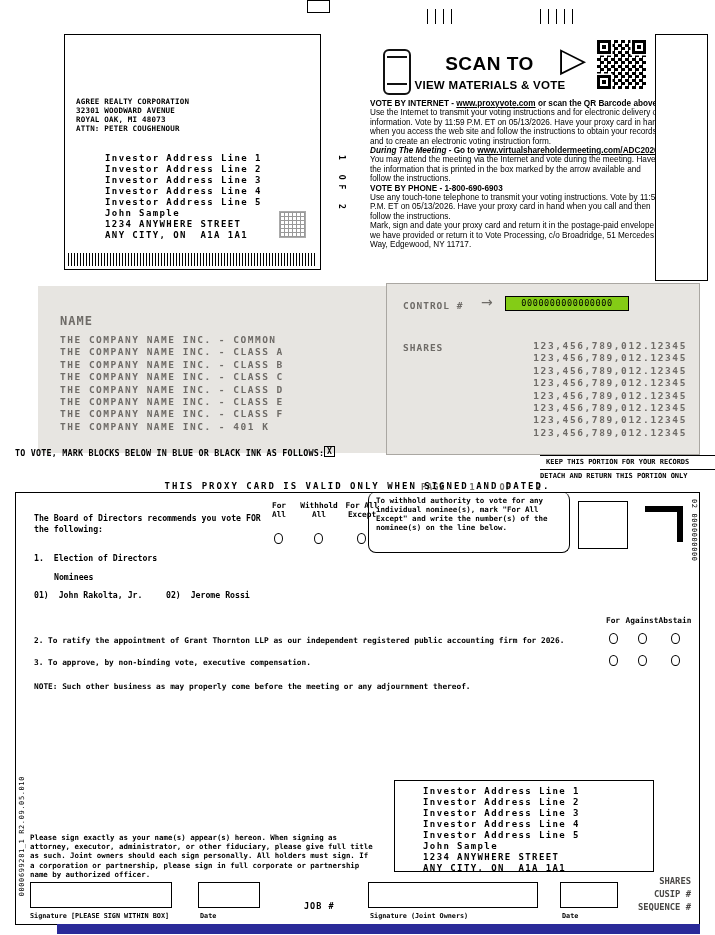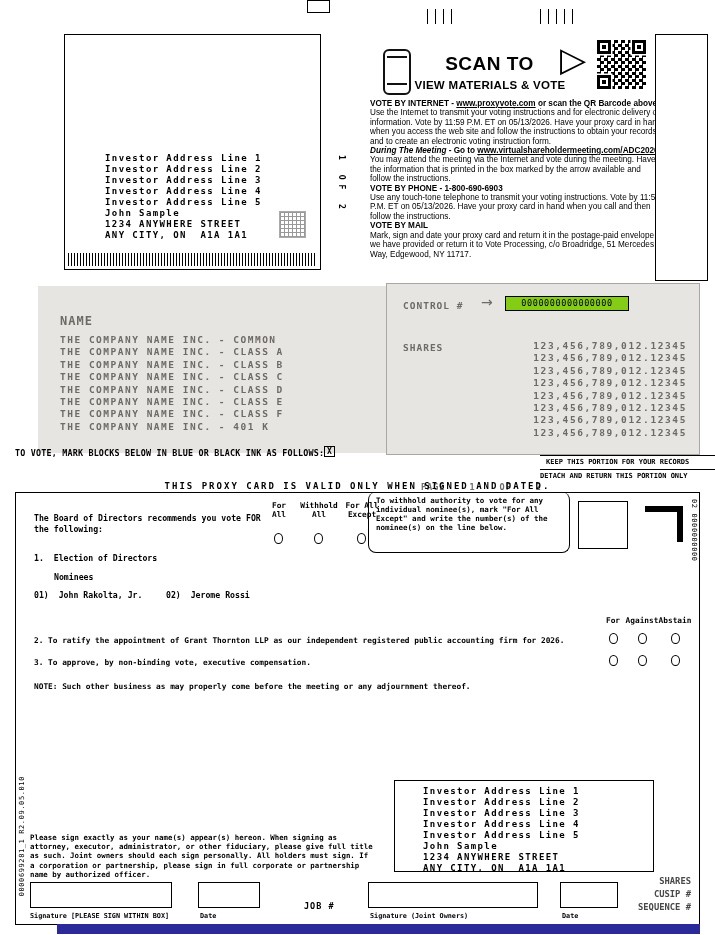--- a/index.html
+++ b/index.html
@@ -52,20 +52,26 @@
   .vert { writing-mode:vertical-rl; }
 </style>
 </head>
 <body>
 
 <div class="page">
 
   <div class="abs" style="left:307px;top:0;width:23px;height:13px;border:1px solid #000;"></div>
 
   <div class="abs" style="left:64px;top:34px;width:257px;height:236px;border:1px solid #000;">
+    <div class="abs" style="left:11px;top:62px;">
+      <div class="sender-line">AGREE REALTY CORPORATION</div>
+      <div class="sender-line">32301 WOODWARD AVENUE</div>
+      <div class="sender-line">ROYAL OAK, MI 48073</div>
+      <div class="sender-line">ATTN: PETER COUGHENOUR</div>
+    </div>
     <div class="abs" style="left:40px;top:118px;">
       <div class="inv-line">Investor Address Line 1</div>
       <div class="inv-line">Investor Address Line 2</div>
       <div class="inv-line">Investor Address Line 3</div>
       <div class="inv-line">Investor Address Line 4</div>
       <div class="inv-line">Investor Address Line 5</div>
       <div class="inv-line">John Sample</div>
       <div class="inv-line">1234 ANYWHERE STREET</div>
       <div class="inv-line">ANY CITY, ON  A1A 1A1</div>
     </div>
@@ -94,21 +100,20 @@
     <div>
       <span class="vm-head">VOTE BY INTERNET - </span><span class="vm-url">www.proxyvote.com</span><span class="vm-head"> or scan the QR Barcode above</span>
     </div>
     <div class="vm-body">Use the Internet to transmit your voting instructions and for electronic delivery of information. Vote by 11:59 P.M. ET on 05/13/2026. Have your proxy card in hand when you access the web site and follow the instructions to obtain your records and to create an electronic voting instruction form.</div>
     <div>
       <span class="vm-it">During The Meeting</span><span class="vm-head"> - Go to </span><span class="vm-url">www.virtualshareholdermeeting.com/ADC2026</span>
     </div>
     <div class="vm-body">You may attend the meeting via the Internet and vote during the meeting. Have the information that is printed in the box marked by the arrow available and follow the instructions.</div>
     <div class="vm-head">VOTE BY PHONE - 1-800-690-6903</div>
     <div class="vm-body">Use any touch-tone telephone to transmit your voting instructions. Vote by 11:59 P.M. ET on 05/13/2026. Have your proxy card in hand when you call and then follow the instructions.</div>
-    <div class="vm-head">VOTE BY MAIL</div>
     <div class="vm-body">Mark, sign and date your proxy card and return it in the postage-paid envelope we have provided or return it to Vote Processing, c/o Broadridge, 51 Mercedes Way, Edgewood, NY 11717.</div>
   </div>
 
   <div class="abs" style="left:655px;top:34px;width:53px;height:247px;border:1px solid #000;background:#fff;"></div>
 
   <div class="abs panel" style="left:38px;top:286px;width:349px;height:167px;">
     <div class="abs panel-label" style="left:22px;top:28px;font-size:12px;">NAME</div>
     <div class="abs" style="left:22px;top:48px;">
       <div class="company-row">THE COMPANY NAME INC. - COMMON</div>
       <div class="company-row">THE COMPANY NAME INC. - CLASS A</div>

